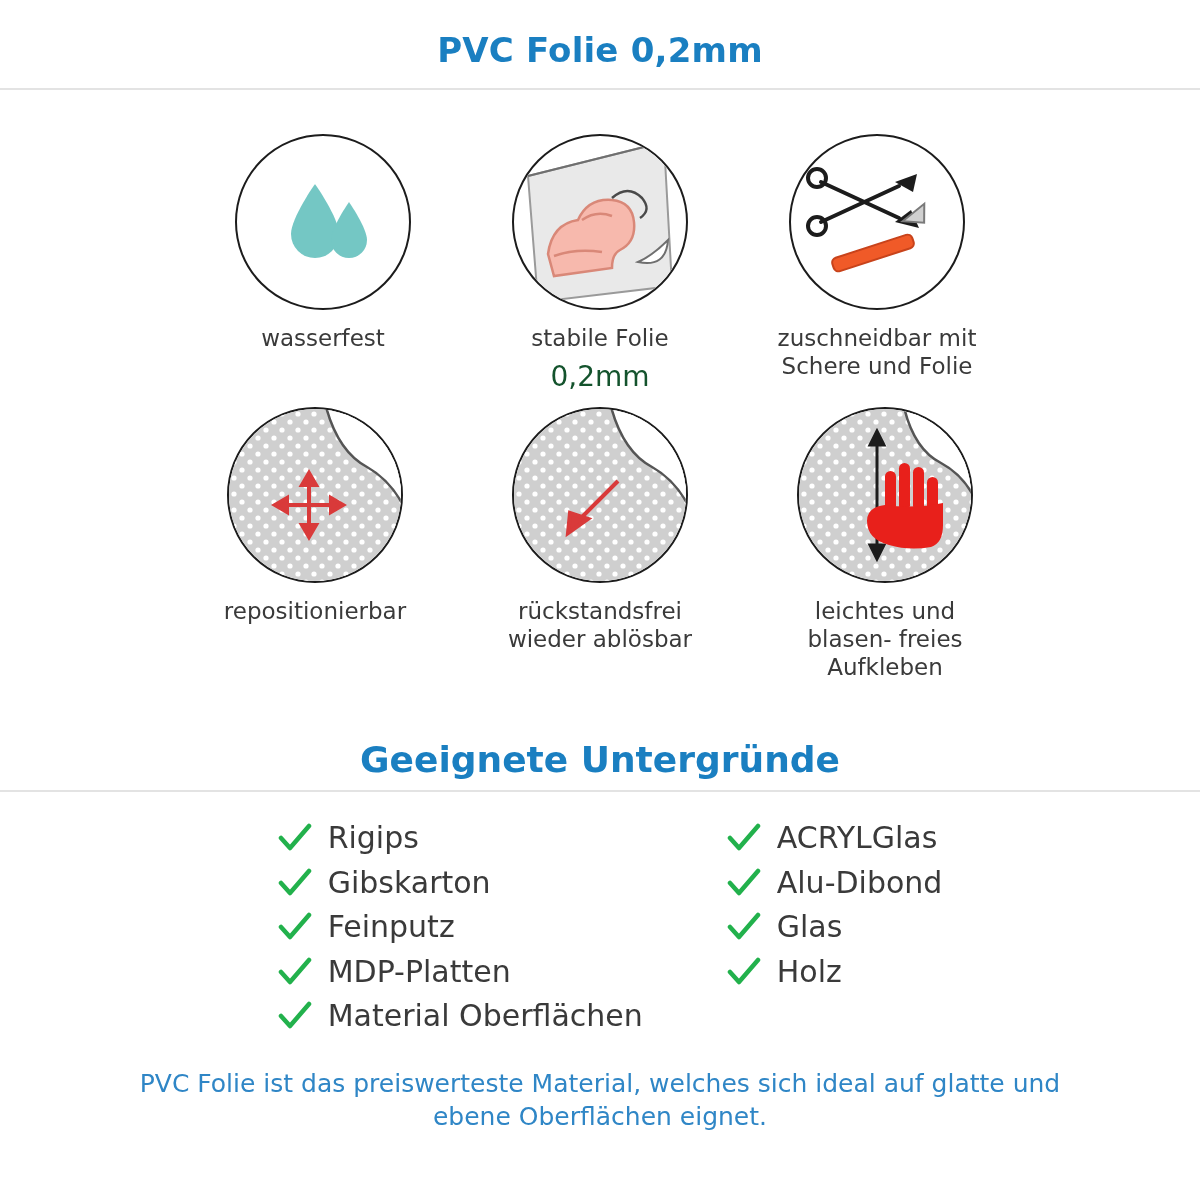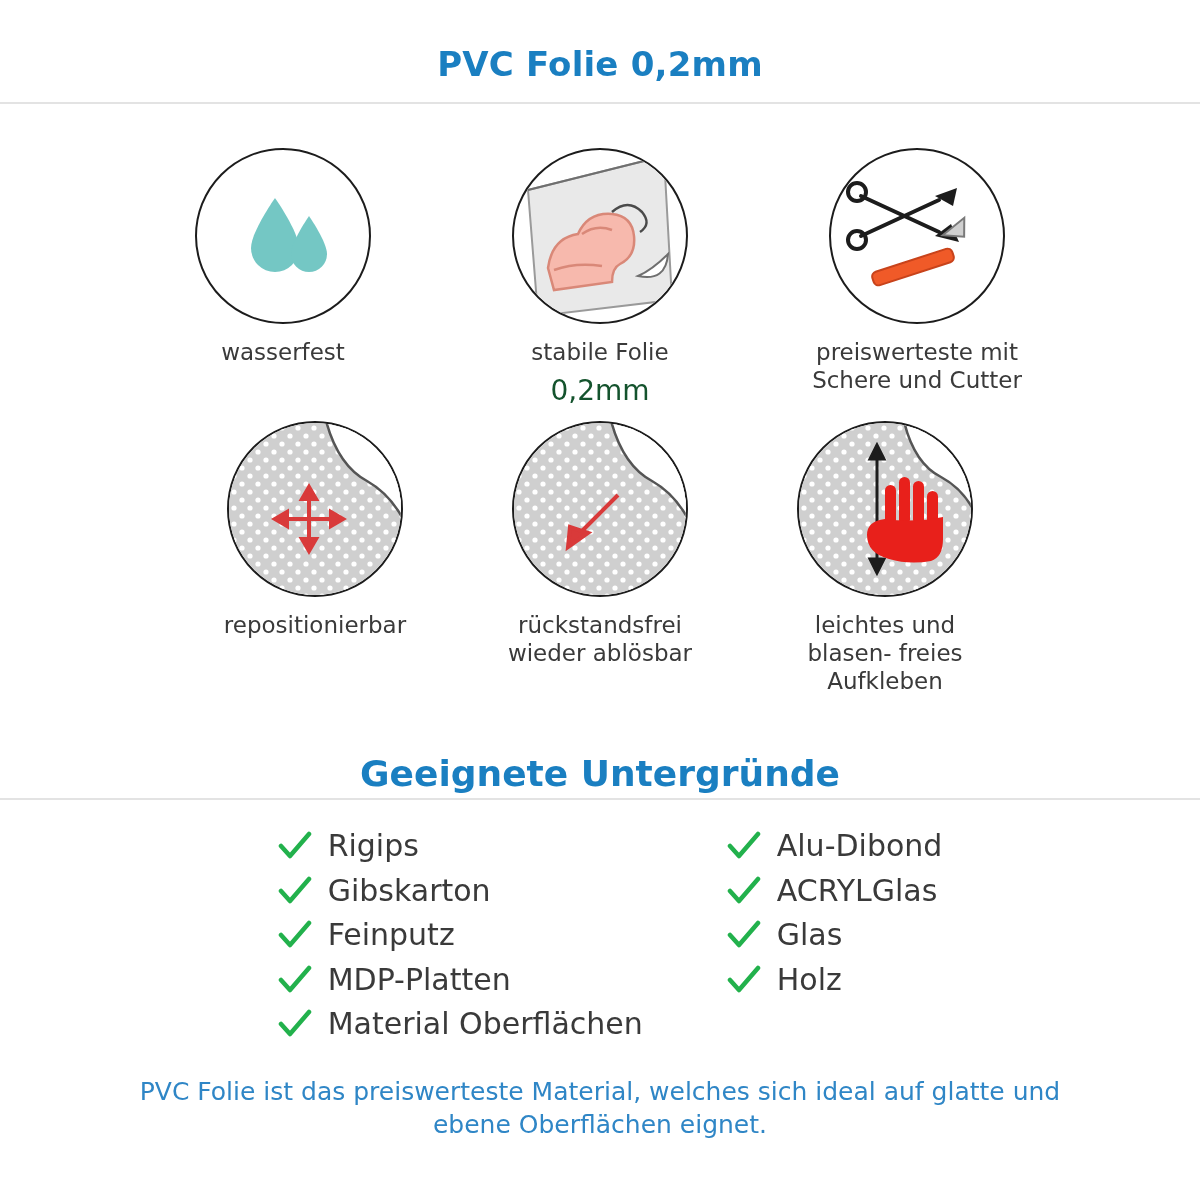--- a/index.html
+++ b/index.html
@@ -17,52 +17,52 @@
   .page {
     position: relative;
     width: 1200px;
     height: 1200px;
     box-sizing: border-box;
   }
 
   
   .title-block {
     text-align: center;
-    padding-top: 44px;
+    padding-top: 30px;
     padding-bottom: 18px;
     border-bottom: 2px solid #e3e3e3;
   }
   .title {
     font-size: 34px;
     color: #1a7fc1;
     font-weight: bold;
     letter-spacing: 0.2px;
   }
   .subtitle-block {
     text-align: center;
     padding-top: 14px;
-    padding-bottom: 4px;
+    padding-bottom: 10px;
     border-bottom: 2px solid #e3e3e3;
   }
   .subtitle {
     font-size: 36px;
     color: #1a7fc1;
     font-weight: bold;
   }
 
   
   .features {
     padding-top: 18px;
   }
   .feature-row {
     display: flex;
     justify-content: center;
     align-items: flex-start;
   }
-  .feature-row.row1 { gap: 107px; margin-top: 26px; }
+  .feature-row.row1 { gap: 67px; margin-top: 26px; }
   .feature-row.row2 { gap: 75px; margin-top: 14px; }
 
   .feature {
     width: 210px;
     display: flex;
     flex-direction: column;
     align-items: center;
   }
   .circle {
     width: 172px;
@@ -181,21 +181,21 @@
             </g>
             <path d="M104 46 L126 38 L122 56 Z" fill="#1c1c1c"></path>
             <path d="M104 86 L128 92 L120 74 Z" fill="#1c1c1c"></path>
 
             <g>
               <rect x="40" y="110" width="84" height="14" rx="5" transform="rotate(-18 82 117)" fill="#f05a28" stroke="#c8431b" stroke-width="2"></rect>
               <polygon points="120,96 146,86 140,104" transform="rotate(-18 82 117)" fill="#d0d0d0" stroke="#7a7a7a" stroke-width="2"></polygon>
             </g>
           </svg>
         </div>
-        <div class="feature-label">preiswerteste mit Schere und Cutter</div>
+        <div class="feature-label">zuschneidbar mit Schere und Folie</div>
       </div>
 
     </div>
 
     <div class="feature-row row2">
 
       <div class="feature">
         <div class="circle">
           <svg width="172" height="172" viewBox="0 0 172 172">
             <defs>
@@ -318,32 +318,32 @@
           </svg>
         <span>Material Oberflächen</span>
       </div>
     </div>
 
     <div class="sub-col">
       <div class="sub-item">
         <svg class="check" viewBox="0 0 34 30">
             <path d="M3 15 L12 25 L31 3" fill="none" stroke="#22b14c" stroke-width="4.5" stroke-linecap="round" stroke-linejoin="round"></path>
           </svg>
+        <span>ACRYLGlas</span>
+      </div>
+      <div class="sub-item">
+        <svg class="check" viewBox="0 0 34 30">
+            <path d="M3 15 L12 25 L31 3" fill="none" stroke="#22b14c" stroke-width="4.5" stroke-linecap="round" stroke-linejoin="round"></path>
+          </svg>
         <span>Alu-Dibond</span>
       </div>
       <div class="sub-item">
         <svg class="check" viewBox="0 0 34 30">
             <path d="M3 15 L12 25 L31 3" fill="none" stroke="#22b14c" stroke-width="4.5" stroke-linecap="round" stroke-linejoin="round"></path>
           </svg>
-        <span>ACRYLGlas</span>
-      </div>
-      <div class="sub-item">
-        <svg class="check" viewBox="0 0 34 30">
-            <path d="M3 15 L12 25 L31 3" fill="none" stroke="#22b14c" stroke-width="4.5" stroke-linecap="round" stroke-linejoin="round"></path>
-          </svg>
         <span>Glas</span>
       </div>
       <div class="sub-item">
         <svg class="check" viewBox="0 0 34 30">
             <path d="M3 15 L12 25 L31 3" fill="none" stroke="#22b14c" stroke-width="4.5" stroke-linecap="round" stroke-linejoin="round"></path>
           </svg>
         <span>Holz</span>
       </div>
     </div>
 

